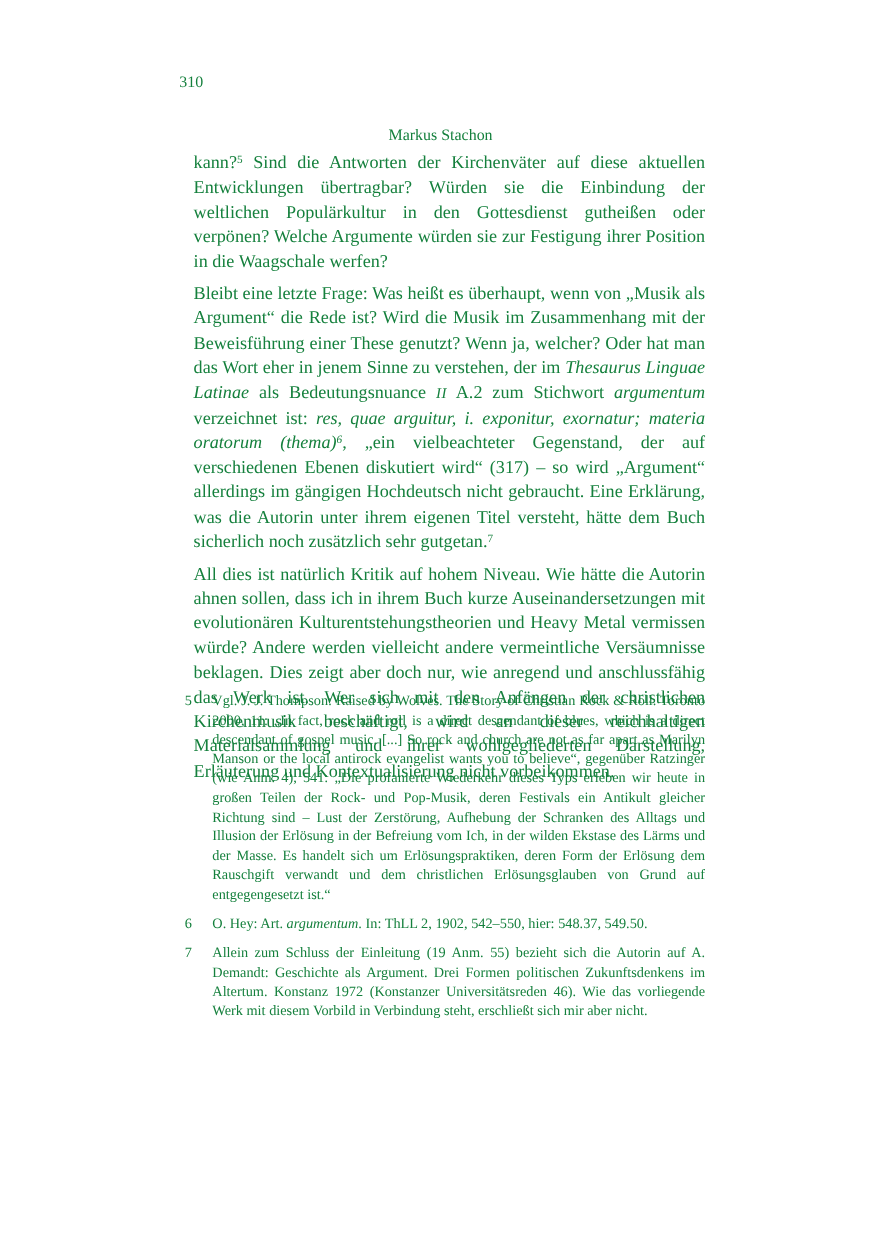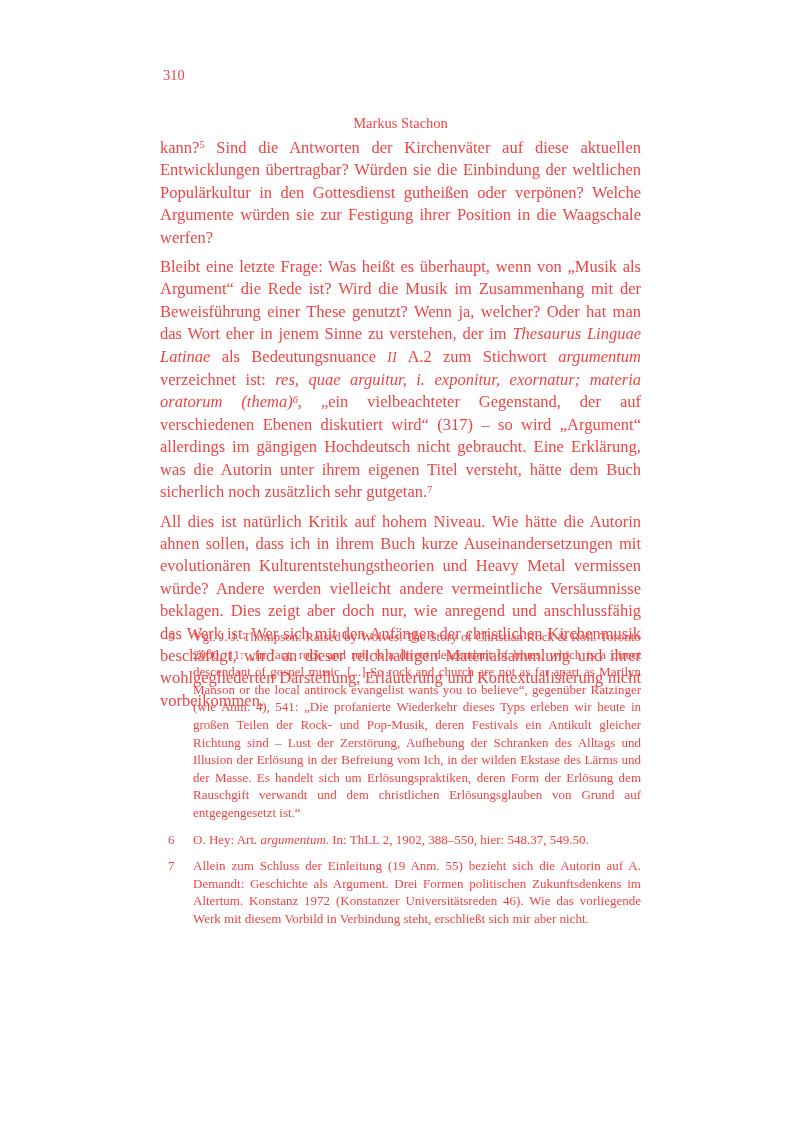--- a/index.html
+++ b/index.html
@@ -6,21 +6,21 @@
     margin: 0;
     padding: 0;
     background: #ffffff;
   }
   .page {
     position: relative;
     width: 799px;
     height: 979px;
     background: #ffffff;
     font-family: "Liberation Serif", "DejaVu Serif", serif;
-    color: #ef4444;
+    color: #15803d;
     overflow: hidden;
   }
   .running-header {
     position: absolute;
     top: 66px;
     left: 160px;
     width: 481px;
     font-size: 14.5px;
     line-height: 18px;
   }
@@ -39,21 +39,21 @@
     top: 137px;
     left: 160px;
     width: 481px;
     font-size: 16.5px;
     line-height: 22.4px;
     text-align: justify;
     hyphens: auto;
     -webkit-hyphens: auto;
   }
   .body-text p {
-    margin: 0 0 7px 0;
+    margin: 0 0 7px 16px;
   }
   .footnotes {
     position: absolute;
     top: 628px;
     left: 160px;
     width: 481px;
     font-size: 13px;
     line-height: 17.6px;
     text-align: justify;
     hyphens: auto;
@@ -99,21 +99,21 @@
 
   <div class="footnotes">
 
     <div class="footnote">
       <span class="fn-num">5</span>
       <div class="fn-text" lang="de"><span>Vgl. J. J. Thompson: Raised by Wolves. The Story of Christian Rock &amp; Roll. Toronto 2000, 11: „In fact, rock and roll is a direct descendant of blues, which is a direct descendant of gospel music. [...] So rock and church are not as far apart as Marilyn Manson or the local antirock evangelist wants you to believe“, gegenüber Ratzinger (wie Anm. 4), 541: „Die profanierte Wiederkehr dieses Typs erleben wir heute in großen Teilen der Rock- und Pop-Musik, deren Festivals ein Antikult gleicher Richtung sind – Lust der Zerstörung, Aufhebung der Schranken des Alltags und Illusion der Erlösung in der Befreiung vom Ich, in der wilden Ekstase des Lärms und der Masse. Es handelt sich um Erlösungspraktiken, deren Form der Erlösung dem Rauschgift verwandt und dem christlichen Erlösungsglauben von Grund auf entgegengesetzt ist.“</span></div>
     </div>
 
     <div class="footnote">
       <span class="fn-num">6</span>
-      <div class="fn-text" lang="de"><span>O. Hey: Art. </span><em>argumentum</em><span>. In: ThLL 2, 1902, 388–550, hier: 548.37, 549.50.</span></div>
+      <div class="fn-text" lang="de"><span>O. Hey: Art. </span><em>argumentum</em><span>. In: ThLL 2, 1902, 542–550, hier: 548.37, 549.50.</span></div>
     </div>
 
     <div class="footnote">
       <span class="fn-num">7</span>
       <div class="fn-text" lang="de"><span>Allein zum Schluss der Einleitung (19 Anm. 55) bezieht sich die Autorin auf A. Demandt: Geschichte als Argument. Drei Formen politischen Zukunftsdenkens im Altertum. Konstanz 1972 (Konstanzer Universitätsreden 46). Wie das vorliegende Werk mit diesem Vorbild in Verbindung steht, erschließt sich mir aber nicht.</span></div>
     </div>
 
   </div>
 
 </div>

